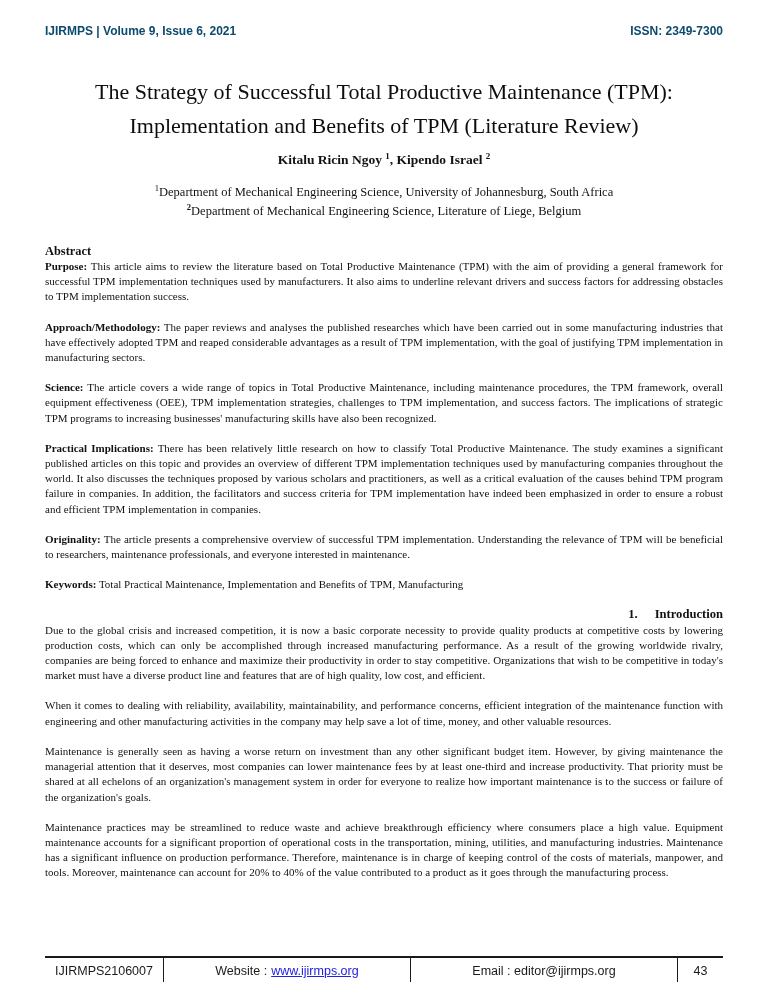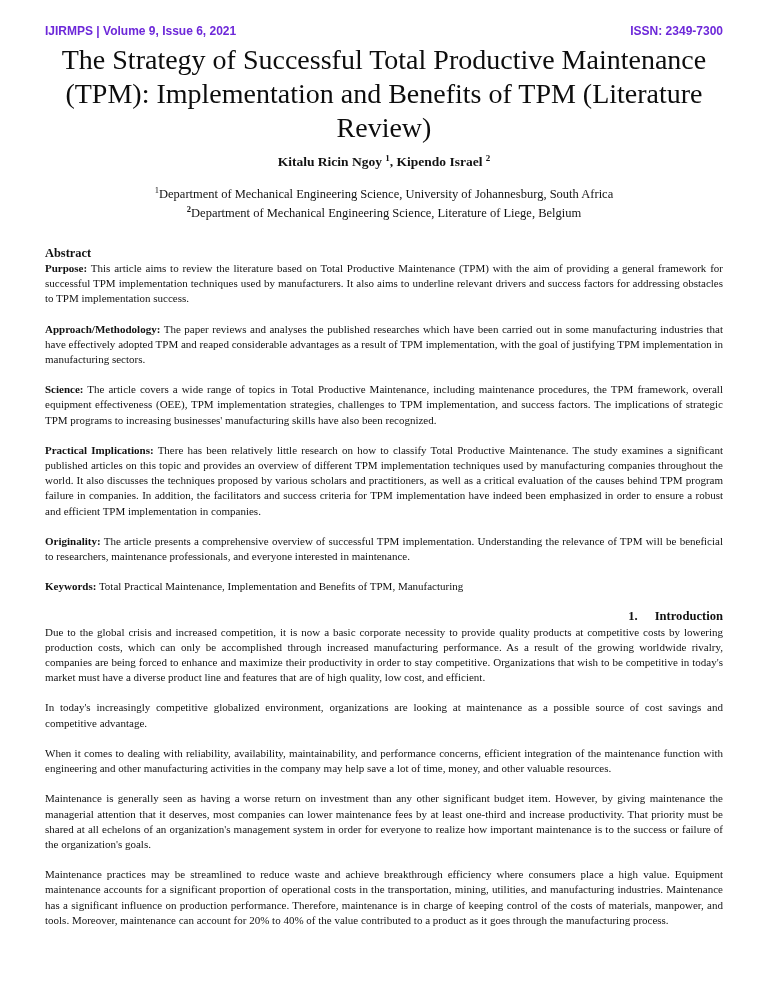--- a/index.html
+++ b/index.html
@@ -9,29 +9,29 @@
     width: 768px; height: 994px;
     background: #ffffff;
     padding: 24px 45px 0 45px;
     font-family: "Liberation Serif", serif;
     color: #121212;
   }
   
   .header {
     display: flex; justify-content: space-between; align-items: baseline;
     font-family: "Liberation Sans", sans-serif;
-    font-weight: bold; font-size: 12px; color: #6d28d9;
+    font-weight: bold; font-size: 12px; color: #0c4a6e;
   }
   
   .title {
-    margin-top: 5px;
+    margin-top: 37px;
     text-align: center;
     font-family: "Liberation Serif", serif;
     font-weight: normal;
-    font-size: 28px; line-height: 34px;
+    font-size: 22px; line-height: 34px;
     color: #0d0d0d;
   }
   
   .authors {
     margin-top: 7px;
     text-align: center;
     font-size: 13.5px; font-weight: bold;
   }
   .authors sup { font-size: 9px; }
   
@@ -130,22 +130,30 @@
 
     <p class="para">
       <b class="plabel">Keywords:</b>
       <span>Total Practical Maintenance, Implementation and Benefits of TPM, Manufacturing</span>
     </p>
 
     <h2 class="sec-heading"><span class="sec-num">1.</span><span class="sec-title">Introduction</span></h2>
 
     <div class="sec-body">
       <p class="para first-of-section" style="margin-top:0;">Due to the global crisis and increased competition, it is now a basic corporate necessity to provide quality products at competitive costs by lowering production costs, which can only be accomplished through increased manufacturing performance. As a result of the growing worldwide rivalry, companies are being forced to enhance and maximize their productivity in order to stay competitive. Organizations that wish to be competitive in today's market must have a diverse product line and features that are of high quality, low cost, and efficient.</p>
-      <p class="para">In today's increasingly competitive globalized environment, organizations are looking at maintenance as a possible source of cost savings and competitive advantage.</p>
       <p class="para">When it comes to dealing with reliability, availability, maintainability, and performance concerns, efficient integration of the maintenance function with engineering and other manufacturing activities in the company may help save a lot of time, money, and other valuable resources.</p>
       <p class="para">Maintenance is generally seen as having a worse return on investment than any other significant budget item. However, by giving maintenance the managerial attention that it deserves, most companies can lower maintenance fees by at least one-third and increase productivity. That priority must be shared at all echelons of an organization's management system in order for everyone to realize how important maintenance is to the success or failure of the organization's goals.</p>
       <p class="para">Maintenance practices may be streamlined to reduce waste and achieve breakthrough efficiency where consumers place a high value. Equipment maintenance accounts for a significant proportion of operational costs in the transportation, mining, utilities, and manufacturing industries. Maintenance has a significant influence on production performance. Therefore, maintenance is in charge of keeping control of the costs of materials, manpower, and tools. Moreover, maintenance can account for 20% to 40% of the value contributed to a product as it goes through the manufacturing process.</p>
     </div>
 
   </div>
 
+  <div class="footer">
+    <div class="fcell fcell-id">IJIRMPS2106007</div>
+    <div class="fcell fcell-web">
+      <span>Website :</span>
+      <a class="link">www.ijirmps.org</a>
+    </div>
+    <div class="fcell fcell-email">Email : editor@ijirmps.org</div>
+    <div class="fcell fcell-page">43</div>
+  </div>
 
 </div>
 
 </body></html>

